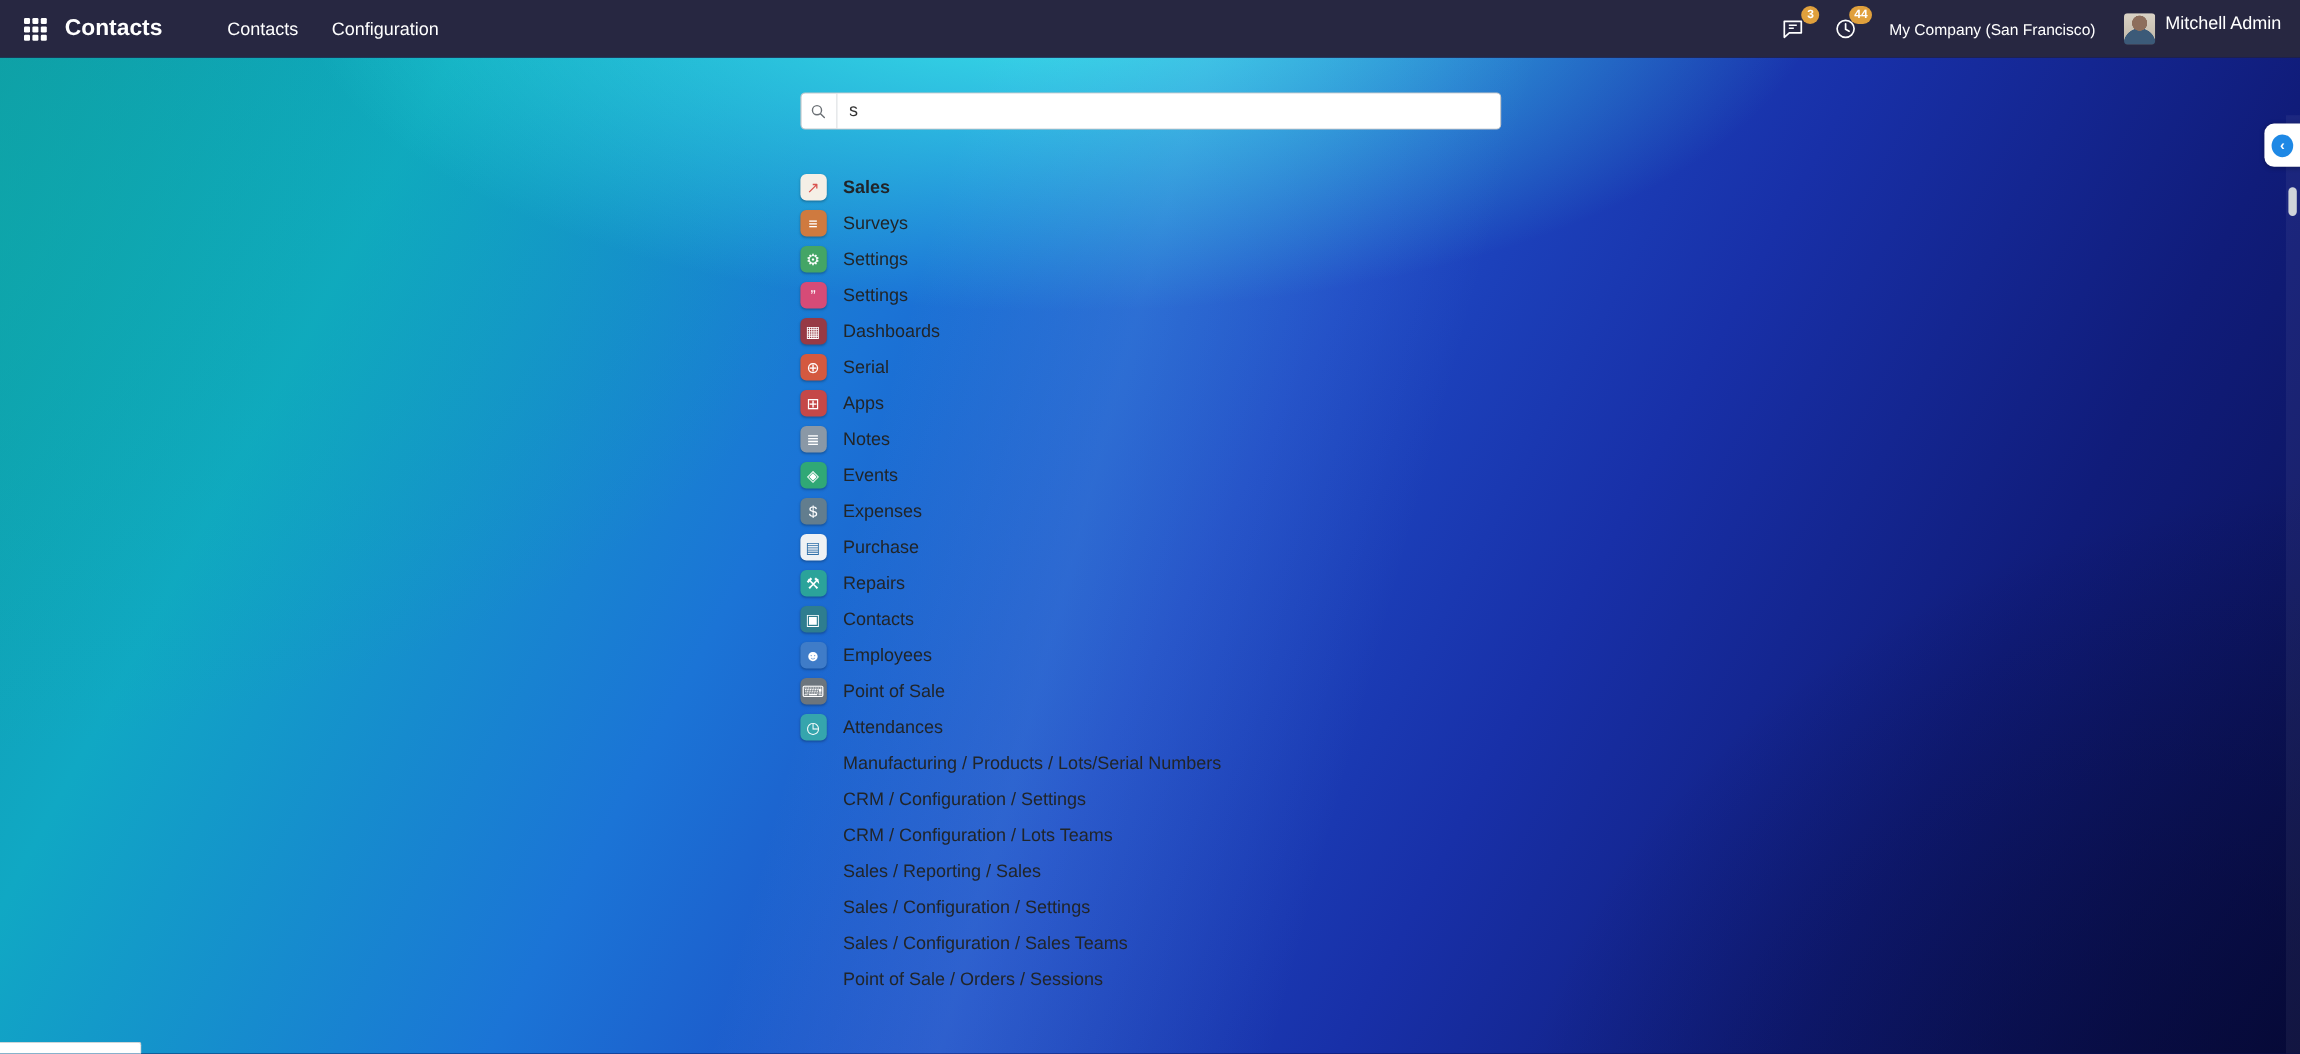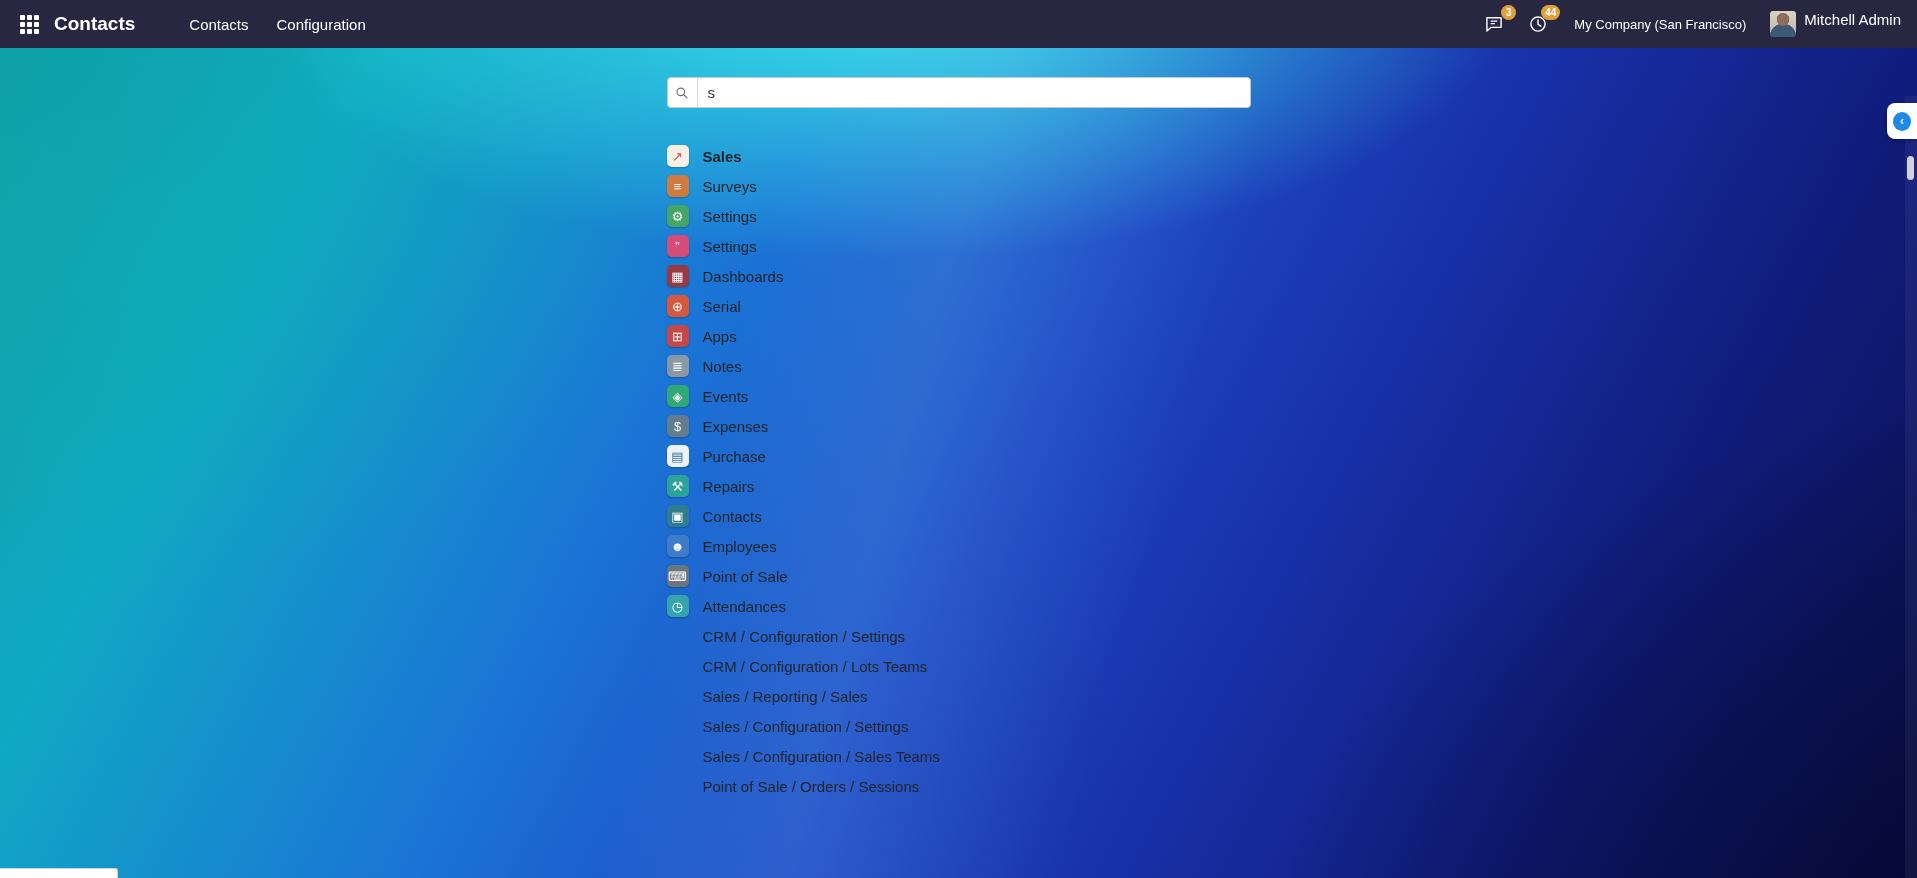--- a/index.html
+++ b/index.html
@@ -224,20 +224,23 @@
         </div>
         <div class="row">
           <span class="app-ico" style="background: rgb(108, 117, 125); color: rgb(255, 255, 255);">⌨</span>
           <span class="lbl">Point of Sale</span>
         </div>
         <div class="row">
           <span class="app-ico" style="background: rgb(53, 165, 173); color: rgb(255, 255, 255);">◷</span>
           <span class="lbl">Attendances</span>
         </div>
         <div class="row path">
+          <span class="lbl">Manufacturing / Products / Lots/Serial Numbers</span>
+        </div>
+        <div class="row path">
           <span class="lbl">CRM / Configuration / Settings</span>
         </div>
         <div class="row path">
           <span class="lbl">CRM / Configuration / Lots Teams</span>
         </div>
         <div class="row path">
           <span class="lbl">Sales / Reporting / Sales</span>
         </div>
         <div class="row path">
           <span class="lbl">Sales / Configuration / Settings</span>

